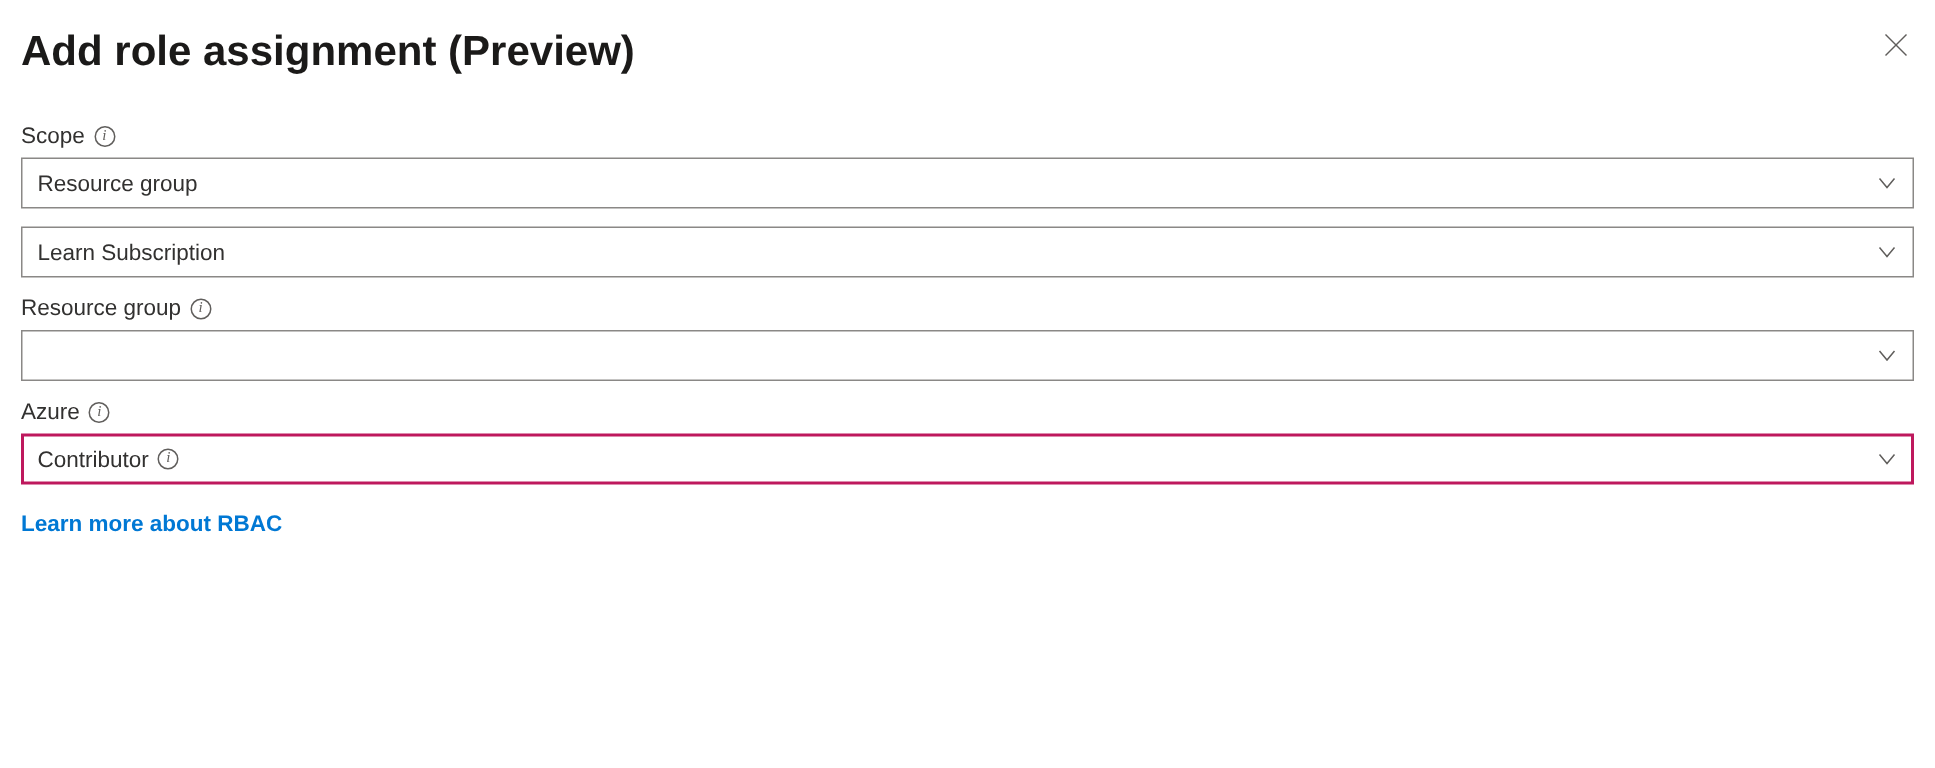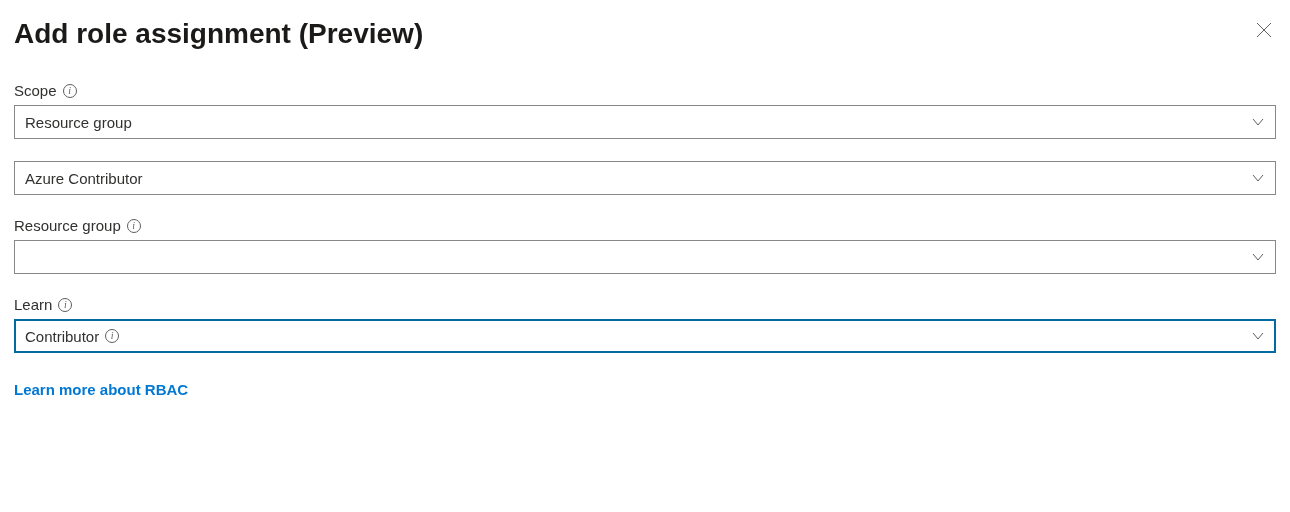--- a/index.html
+++ b/index.html
@@ -31,21 +31,21 @@
       padding: 4px;
       display: flex;
       align-items: center;
       justify-content: center;
     }
     .close-icon svg {
       width: 16px;
       height: 16px;
     }
     .field-group {
-      margin-bottom: 22px;
+      margin-bottom: 12px;
       text-align: right;
     }
     .field-label-row {
       display: flex;
       align-items: center;
       gap: 6px;
       margin-bottom: 6px;
     }
     .field-label {
       font-size: 15px;
@@ -73,21 +73,21 @@
       background: #ffffff;
       display: flex;
       align-items: center;
       justify-content: space-between;
       padding: 0 10px;
       cursor: pointer;
       font-size: 15px;
       color: #323130;
     }
     .select-box.focused {
-      border: 2px solid #0369a1;
+      border: 2px solid #be185d;
       padding: 0 9px;
     }
     .select-value {
       display: flex;
       align-items: center;
       gap: 6px;
     }
     .chevron-down {
       display: flex;
       align-items: center;
@@ -137,21 +137,21 @@
         <polyline points="2,4 7,10 12,4"></polyline>
       </svg>
     </span>
   </div>
 </div>
 
 
 <div class="field-group">
   <div class="select-box">
     <span class="select-value">
-      <span>Azure Contributor</span>
+      <span>Learn Subscription</span>
     </span>
     <span class="chevron-down">
       <svg viewBox="0 0 14 14" fill="none" stroke="#605e5c" stroke-width="1">
         <polyline points="2,4 7,10 12,4"></polyline>
       </svg>
     </span>
   </div>
 </div>
 
 
@@ -168,21 +168,21 @@
       <svg viewBox="0 0 14 14" fill="none" stroke="#605e5c" stroke-width="1">
         <polyline points="2,4 7,10 12,4"></polyline>
       </svg>
     </span>
   </div>
 </div>
 
 
 <div class="field-group">
   <div class="field-label-row">
-    <span class="field-label">Learn</span>
+    <span class="field-label">Azure</span>
     <span class="info-icon">i</span>
   </div>
   <div class="select-box focused">
     <span class="select-value">
       <span>Contributor</span>
       <span class="info-icon">i</span>
     </span>
     <span class="chevron-down">
       <svg viewBox="0 0 14 14" fill="none" stroke="#605e5c" stroke-width="1">
         <polyline points="2,4 7,10 12,4"></polyline>

